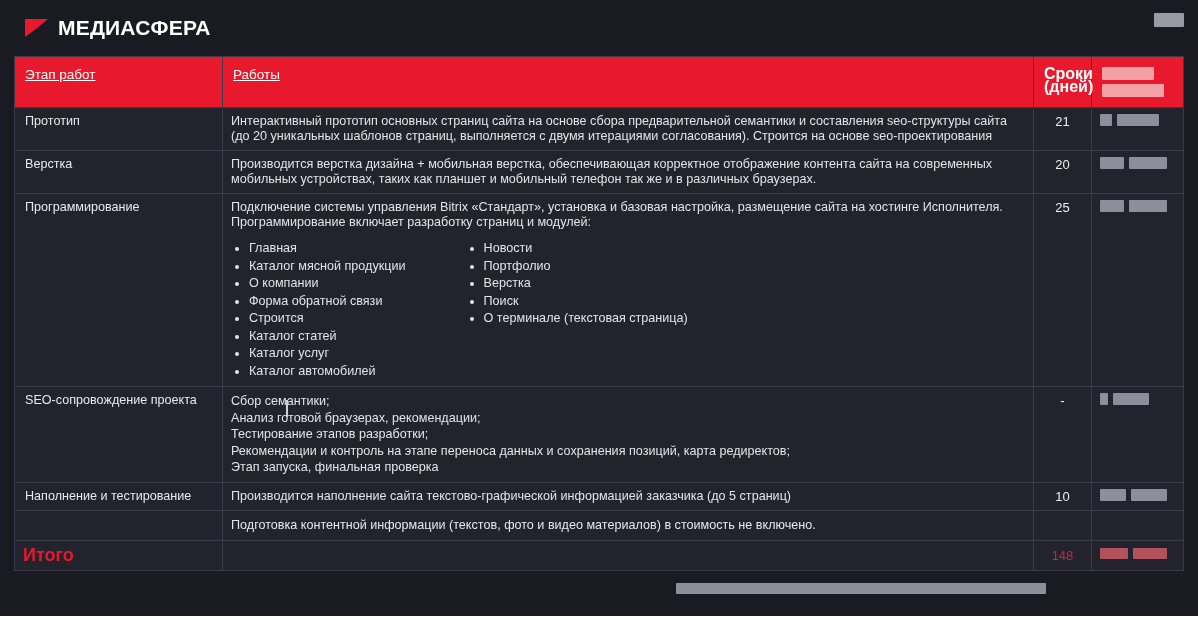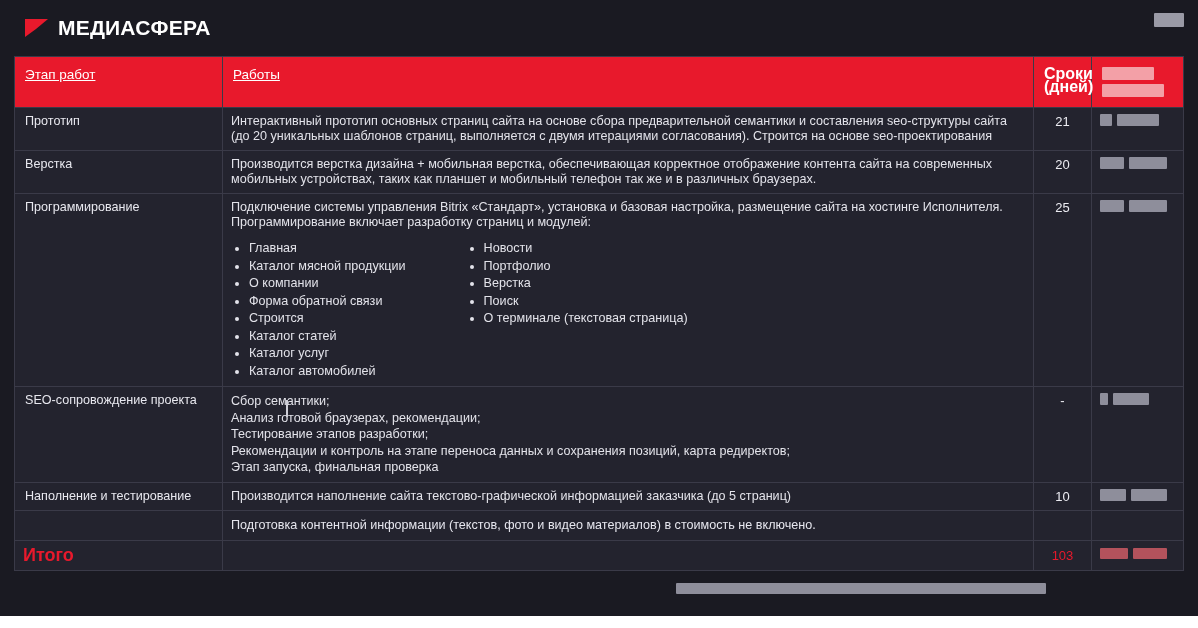--- a/index.html
+++ b/index.html
@@ -354,21 +354,21 @@
         <tr class="note-row">
           <td></td>
           <td>Подготовка контентной информации (текстов, фото и видео материалов) в стоимость не включено.</td>
           <td class="days"></td>
           <td class="price"></td>
         </tr>
 
         <tr class="total-row">
           <td>Итого</td>
           <td></td>
-          <td class="days">103</td>
+          <td class="days">148</td>
           <td class="price">
             <span class="blob-row">
               <span class="total-blob" style="width:28px"></span>
               <span class="total-blob" style="width:34px"></span>
             </span>
           </td>
         </tr>
 
       </tbody>
     </table>

